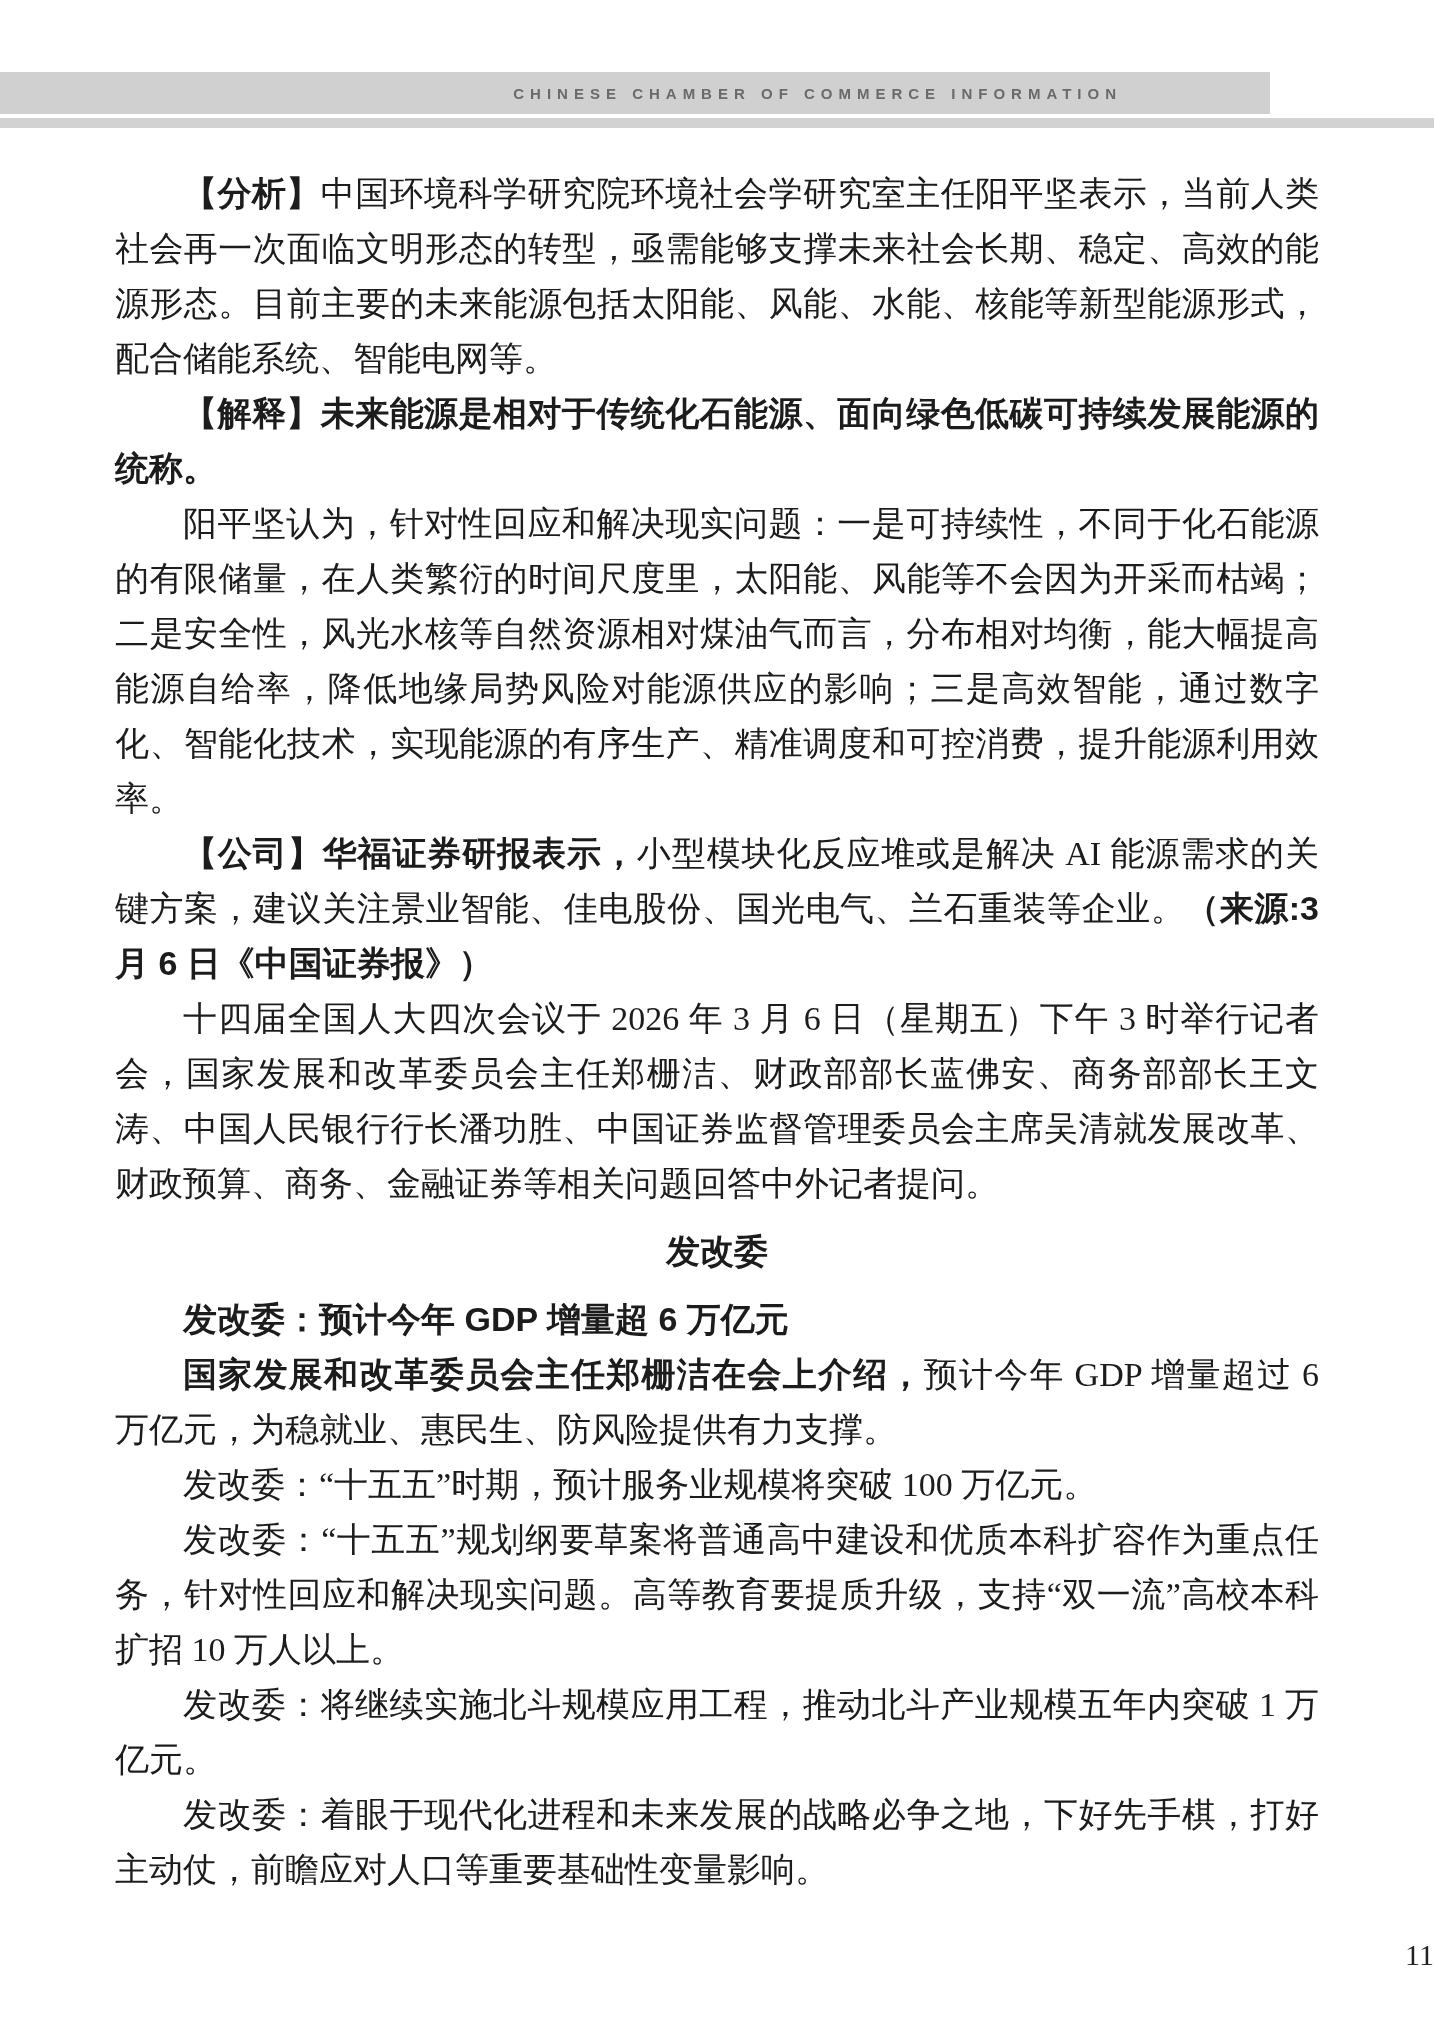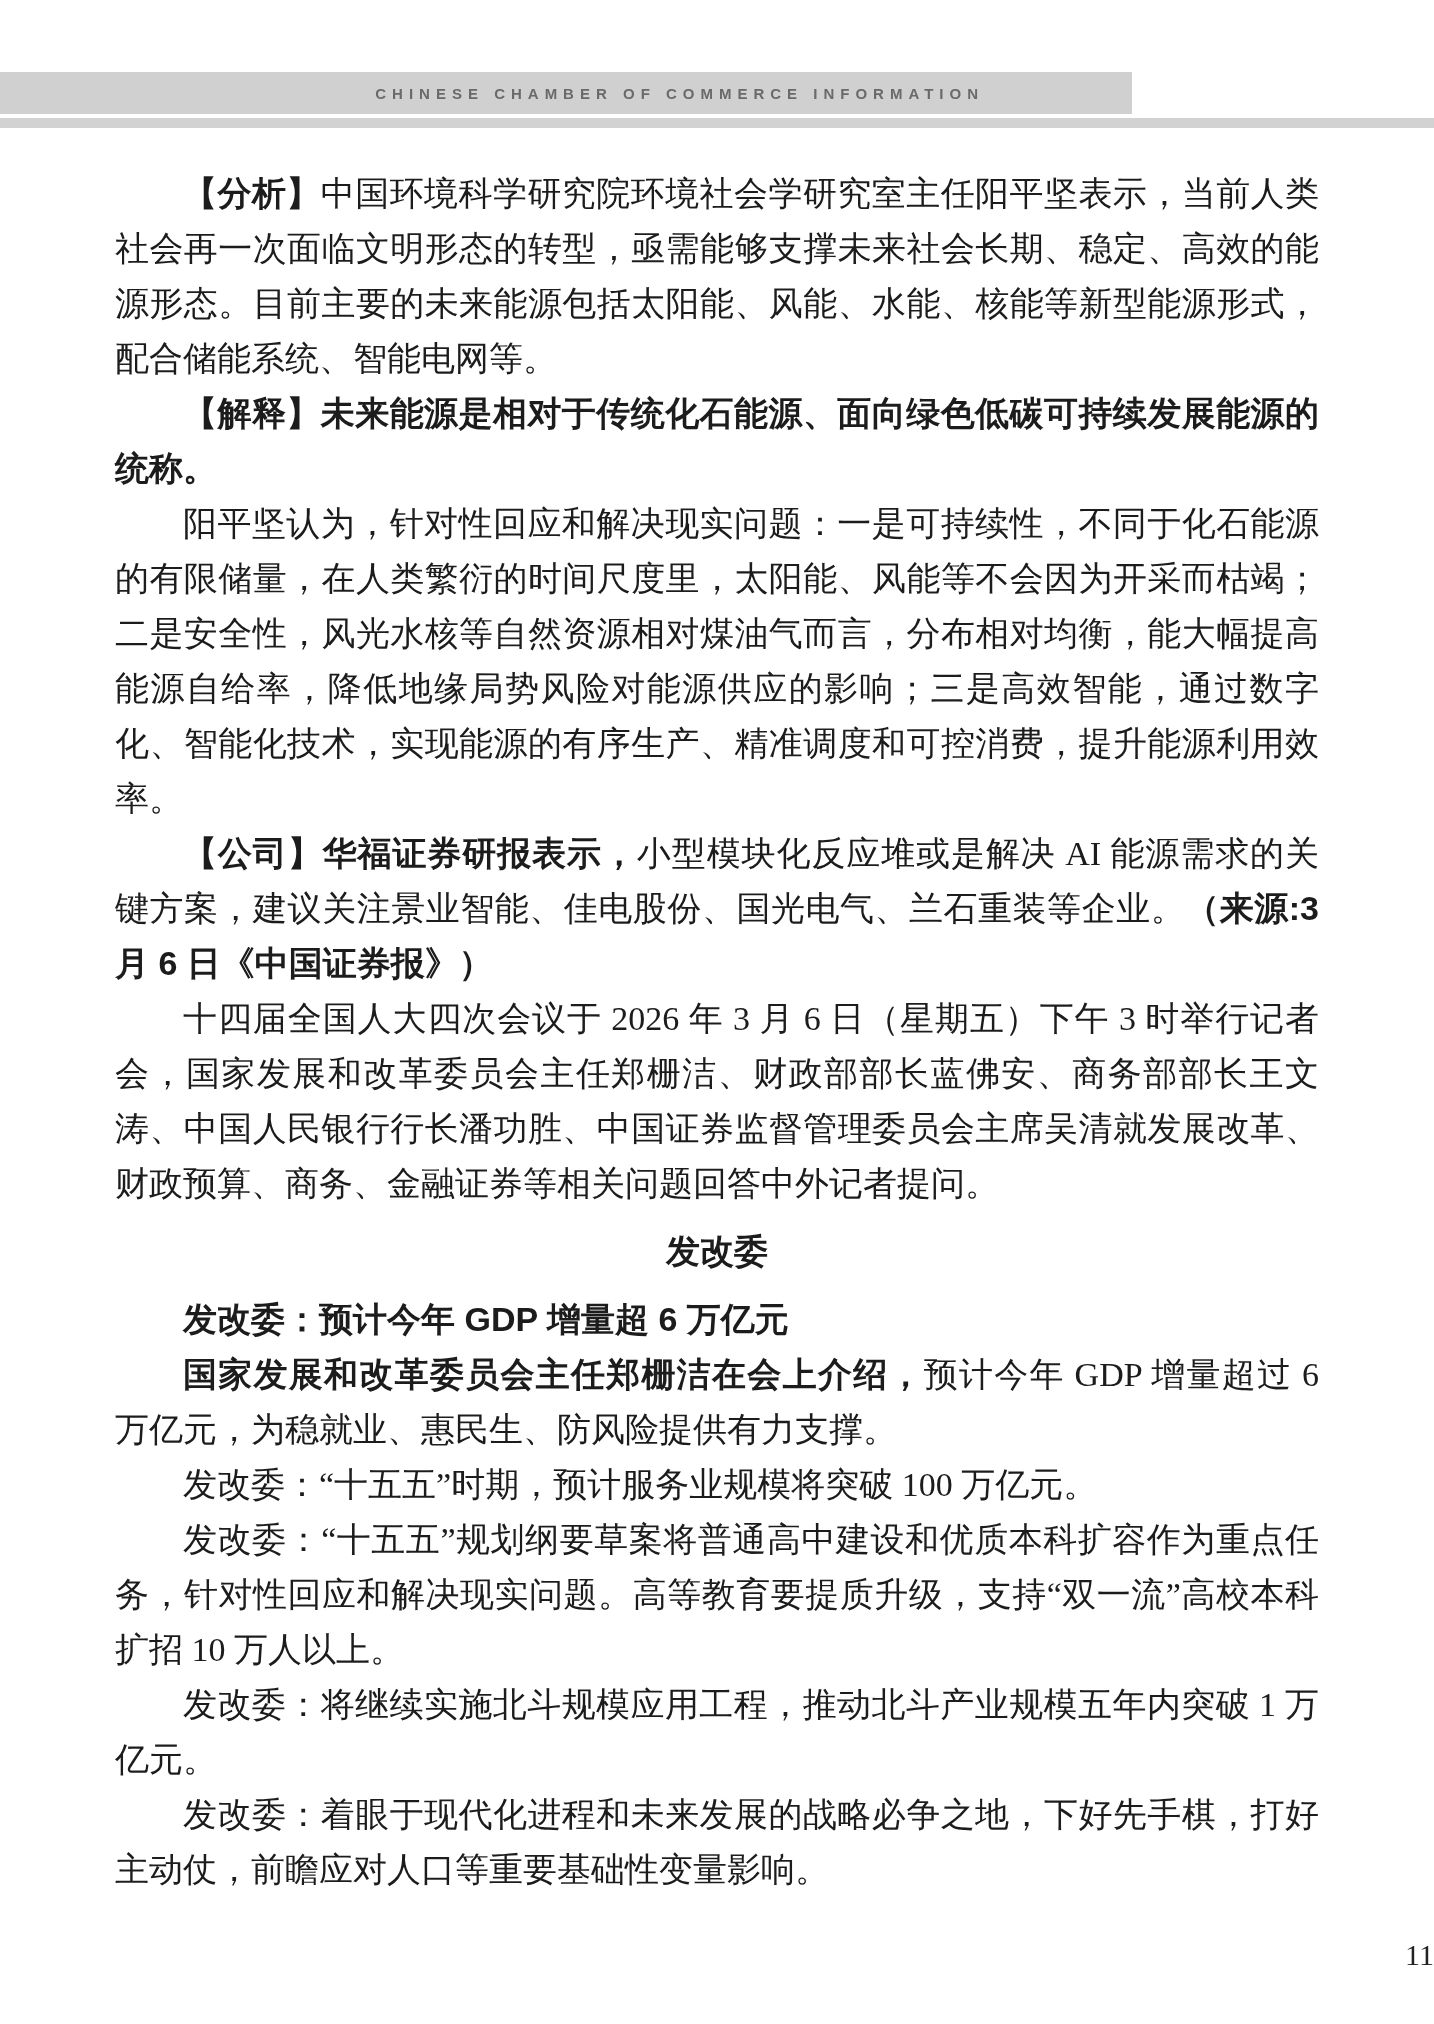--- a/index.html
+++ b/index.html
@@ -6,21 +6,21 @@
   .page {
     position:relative;
     width:1434px; height:2024px;
     background:#ffffff;
     font-family:"Liberation Serif","DejaVu Serif",serif;
     color:#1c1c1c;
     overflow:hidden;
   }
   .band {
     position:absolute; top:72px; left:0;
-    width:1132px; height:42px;
+    width:1270px; height:42px;
     background:#d0d0d0;
     display:flex; align-items:center; justify-content:flex-end;
   }
   .band-text {
     padding-right:148px;
     font-family:"Liberation Sans","DejaVu Sans",sans-serif;
     font-size:15px; font-weight:600;
     letter-spacing:6px;
     color:#6a6a6a;
     white-space:nowrap;

